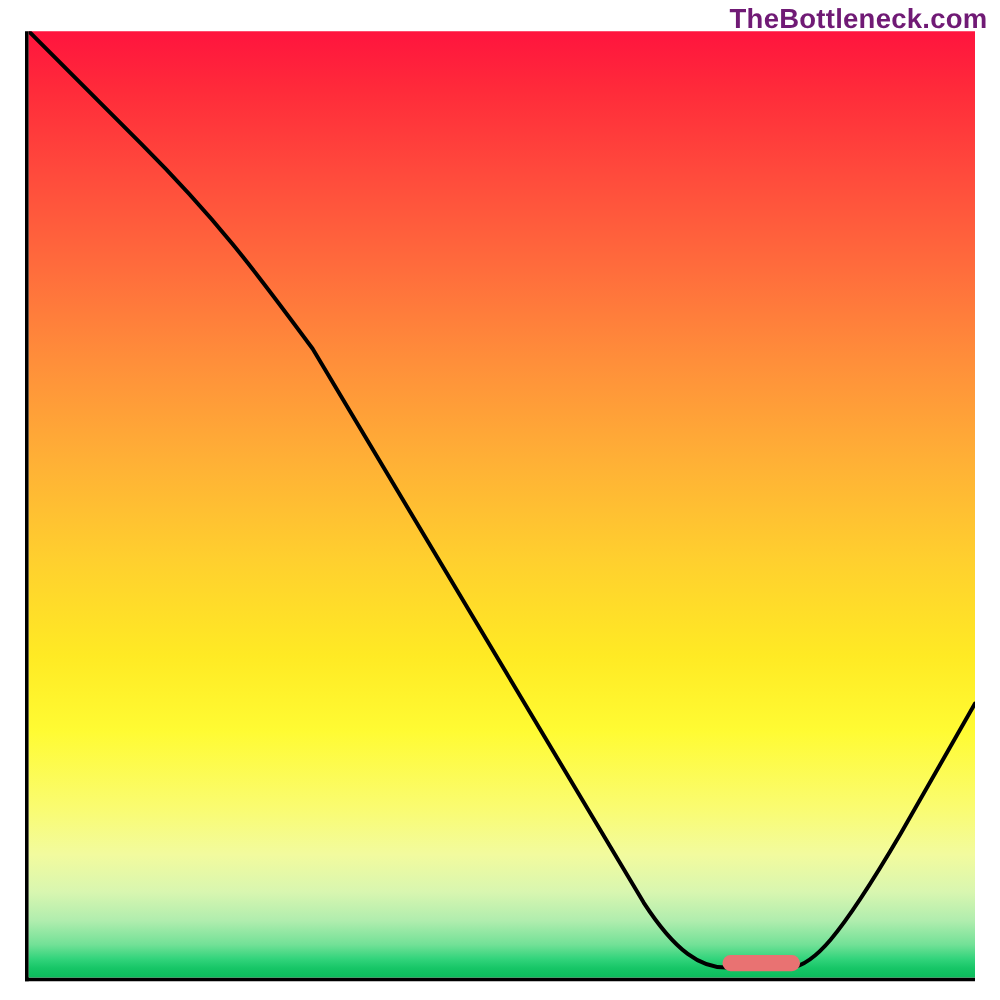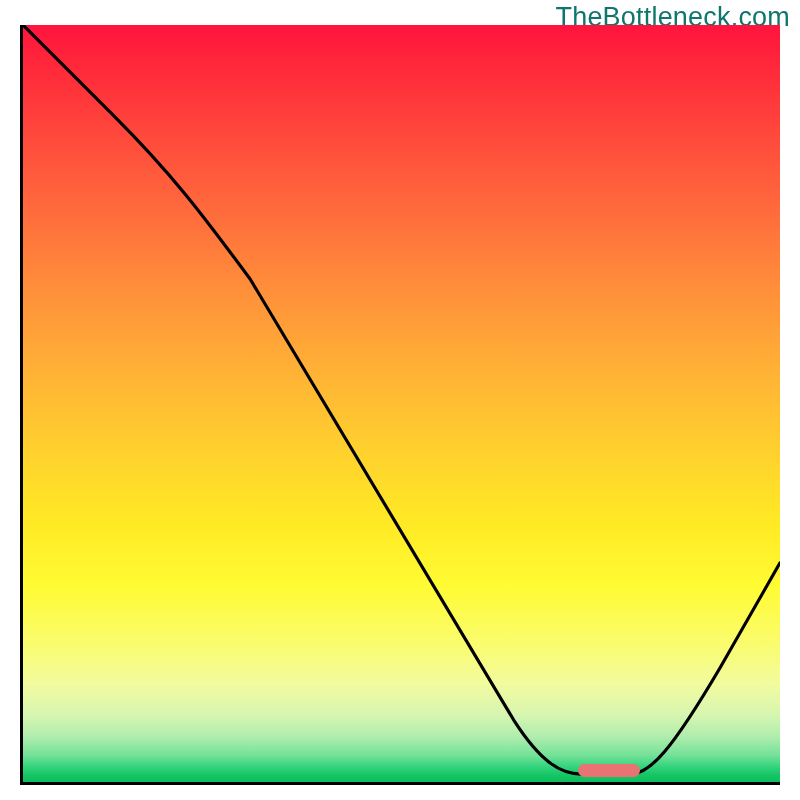--- a/index.html
+++ b/index.html
@@ -7,23 +7,23 @@
   .container {
     position: relative;
     width: 800px;
     height: 800px;
   }
   .watermark {
     position: absolute;
     top: 2px;
     right: 10px;
     font-family: Arial, Helvetica, sans-serif;
-    font-size: 27px;
-    font-weight: 400;
-    color: #0f766e;
+    font-size: 22px;
+    font-weight: 700;
+    color: #701a75;
     letter-spacing: 0.2px;
   }
   .plot {
     position: absolute;
     left: 20px;
     top: 25px;
     width: 760px;
     height: 760px;
     border-left: 3.5px solid #000;
     border-bottom: 3.5px solid #000;

